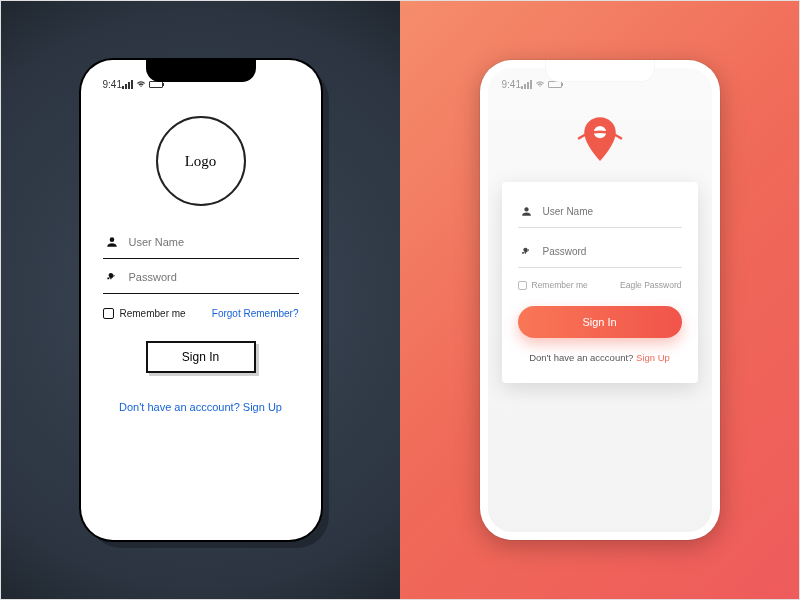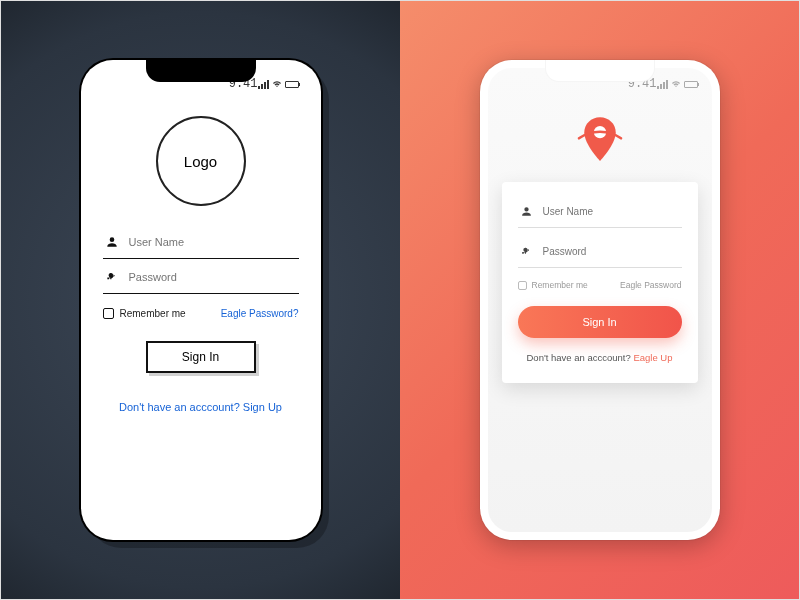--- a/index.html
+++ b/index.html
@@ -58,22 +58,22 @@
     width: 110px; height: 22px;
     background: #000;
     border-bottom-left-radius: 14px;
     border-bottom-right-radius: 14px;
     z-index: 5;
   }
   .phone-left  .notch { background: #000; }
   .phone-right .notch { background: #fff; border:1px solid rgba(0,0,0,.04); border-top:none; }
 
   .status {
-    display: flex; justify-content: flex-end; align-items: center;
-    font-size: 12px; color:#333; height: 20px; z-index: 2; font-family: Liberation Mono, monospace;
+    display: flex; justify-content: flex-start; align-items: center;
+    font-size: 10px; color:#333; height: 20px; z-index: 2;
   }
   .status .right { display:flex; gap:3px; align-items:center; }
   .bars { display:flex; gap:1px; align-items:flex-end; }
   .bars span { width:2px; background:#333; display:block; }
   .bars span:nth-child(1){height:3px;}
   .bars span:nth-child(2){height:5px;}
   .bars span:nth-child(3){height:7px;}
   .bars span:nth-child(4){height:9px;}
   .battery {
     width:14px;height:7px;border:1px solid #333;border-radius:1px;position:relative;
@@ -81,21 +81,21 @@
   .battery::after{content:"";position:absolute;right:-2px;top:1px;width:1px;height:3px;background:#333;}
 
   
   .logo-circle {
     width: 90px; height: 90px;
     border: 2px solid #222;
     border-radius: 50%;
     display:flex;align-items:center;justify-content:center;
     margin: 22px auto 18px;
     font-size: 15px;
-    font-family: Liberation Sans, sans-serif;
+    font-family: Liberation Serif, serif;
   }
   .field {
     display:flex; align-items:center; gap:10px;
     font-size: 12px;
     padding: 8px 2px 6px;
   }
   .field input{
     flex:1;border:none;background:transparent;font-size:11px;outline:none;padding:4px 0;
   }
   .field svg{width:14px;height:14px;flex-shrink:0;}
@@ -195,21 +195,21 @@
               <path fill="#111" d="M14 8a4 4 0 1 0-3.8 5H4v3h3v-2h2v2h2v-2h.2A4 4 0 0 0 14 8zm1 3a1.5 1.5 0 1 1 1.5-1.5A1.5 1.5 0 0 1 15 11z"></path>
             </svg>
           <input type="password" placeholder="Password" style="">
         </div>
 
         <div class="row-sub">
           <label>
             <span class="chk"></span>
             <span>Remember me</span>
           </label>
-          <span class="link-blue">Eagle Password?</span>
+          <span class="link-blue">Forgot Remember?</span>
         </div>
 
         <button class="btn-outline">Sign In</button>
 
         <div class="signup-row link-blue">Don't have an acccount? Sign Up</div>
       </div>
     </div>
   </div>
 
   <div class="panel panel-right">
@@ -260,20 +260,20 @@
             <label>
               <span class="chk2"></span>
               <span>Remember me</span>
             </label>
             <span>Eagle Password</span>
           </div>
 
           <button class="btn-grad">Sign In</button>
 
           <div class="signup-row2">
-            <span>Don't have an acccount? </span><span class="link-orange">Eagle Up</span>
+            <span>Don't have an acccount? </span><span class="link-orange">Sign Up</span>
           </div>
         </div>
       </div>
     </div>
   </div>
 
 </div>
 
 </body></html>

